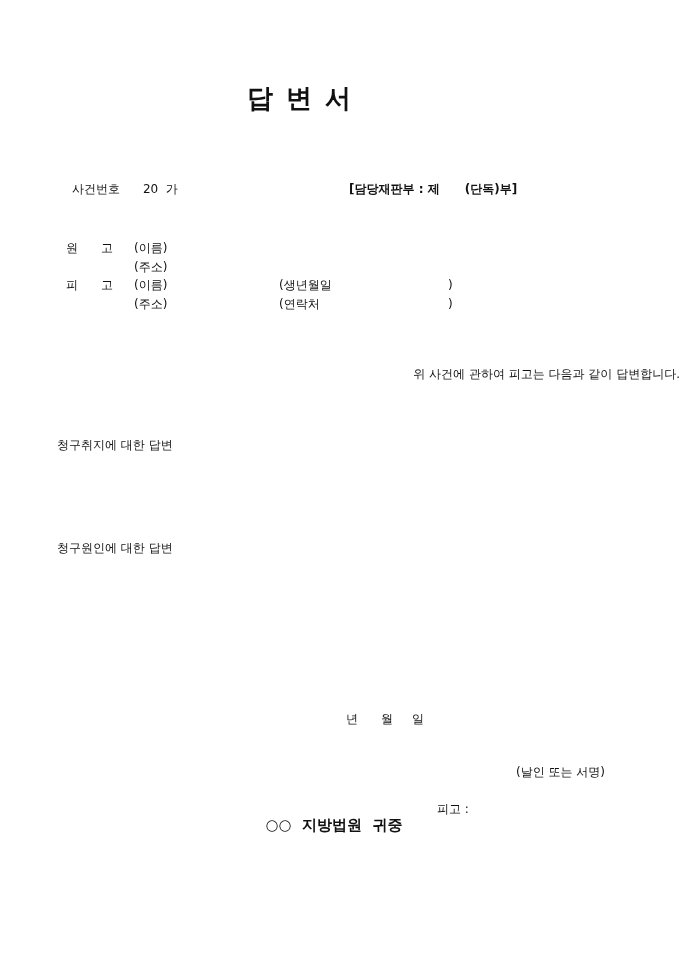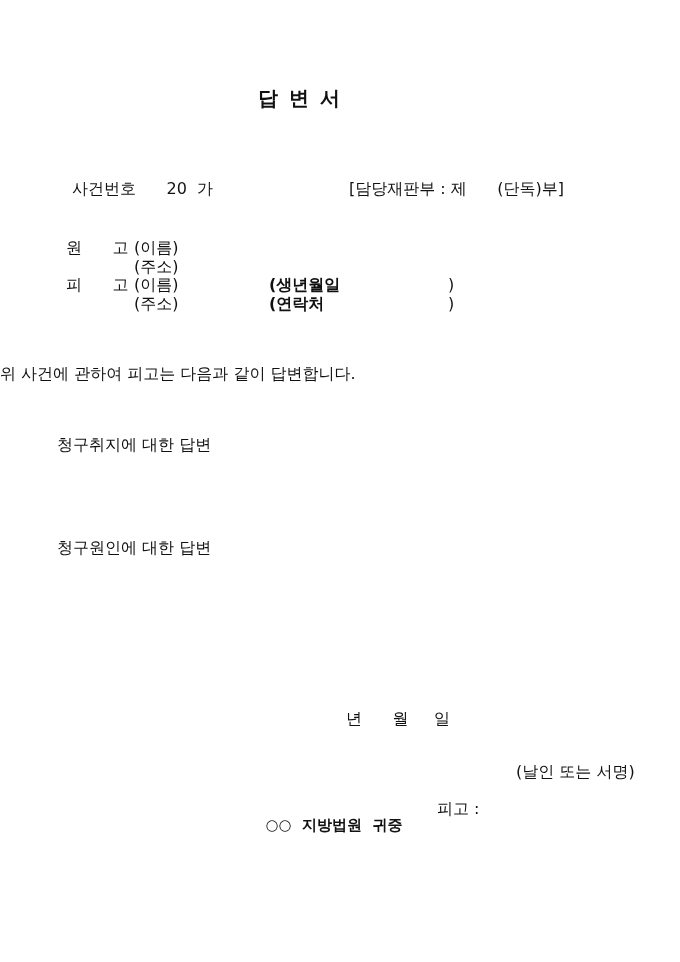--- a/index.html
+++ b/index.html
@@ -11,53 +11,53 @@
     position: relative;
     width: 680px;
     height: 962px;
     background: #ffffff;
     color: #111111;
     font-family: "DejaVu Sans", "Liberation Sans", sans-serif;
     overflow: hidden;
   }
   .t {
     position: absolute;
-    font-size: 16px;
+    font-size: 12px;
     line-height: 16px;
     white-space: pre;
     color: #111111;
   }
   .doc-title {
     top: 90px;
     left: 0;
     width: 600px;
     text-align: center;
-    font-size: 20px;
+    font-size: 26px;
     font-weight: bold;
     letter-spacing: 2px;
     white-space: pre;
   }
   .case-left   { top: 181px; left: 72px; }
-  .case-right  { top: 181px; left: 349px; }
+  .case-right  { top: 181px; left: 349px; font-weight: bold; }
 
   .row-p-name  { top: 240px; }
   .row-p-addr  { top: 259px; }
   .row-d-name  { top: 277px; }
   .row-d-addr  { top: 296px; }
 
   .col-role    { left: 66px; }
   .col-label   { left: 134px; }
-  .col-extra   { left: 269px; font-weight: bold; }
+  .col-extra   { left: 279px; }
   .col-close   { left: 448px; }
 
   .statement {
     top: 366px;
     left: 0;
     width: 680px;
-    text-align: left;
+    text-align: right;
   }
   .sec-1 { top: 437px; left: 57px; }
   .sec-2 { top: 540px; left: 57px; }
 
   .date-line { top: 711px; left: 318px; margin-left: 28px; }
 
   .sig-label { top: 764px; left: 437px; margin-top: 37px; }
   .sig-note  { top: 764px; left: 516px; }
 
   .court-line {

